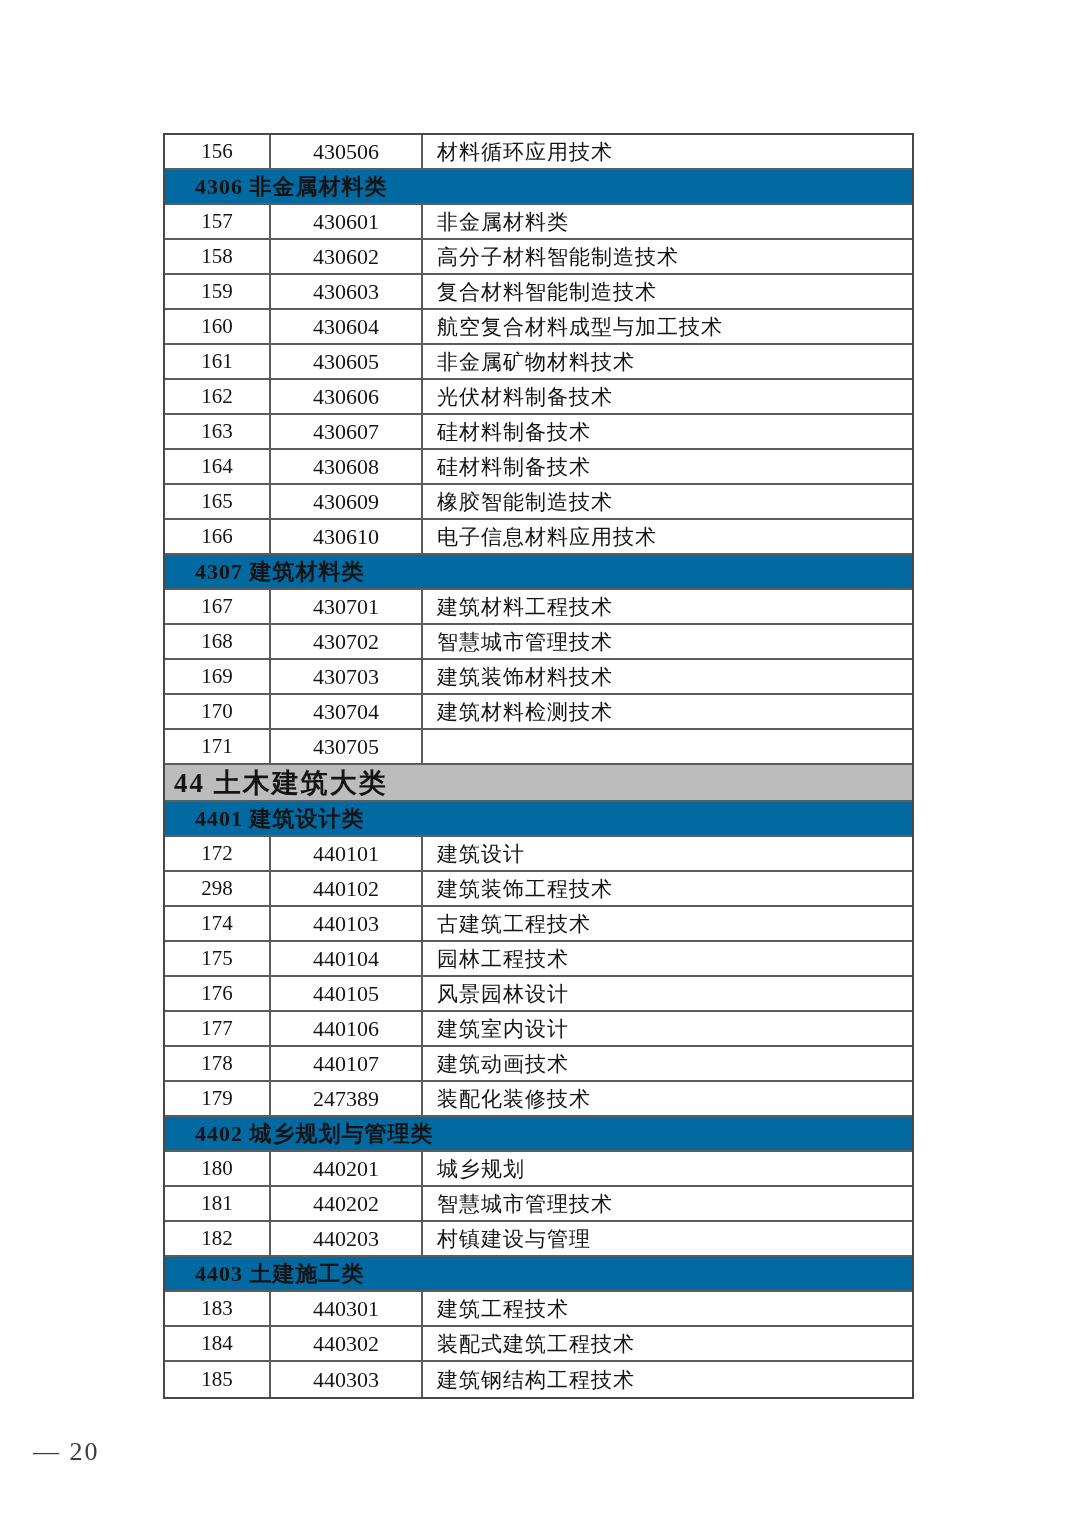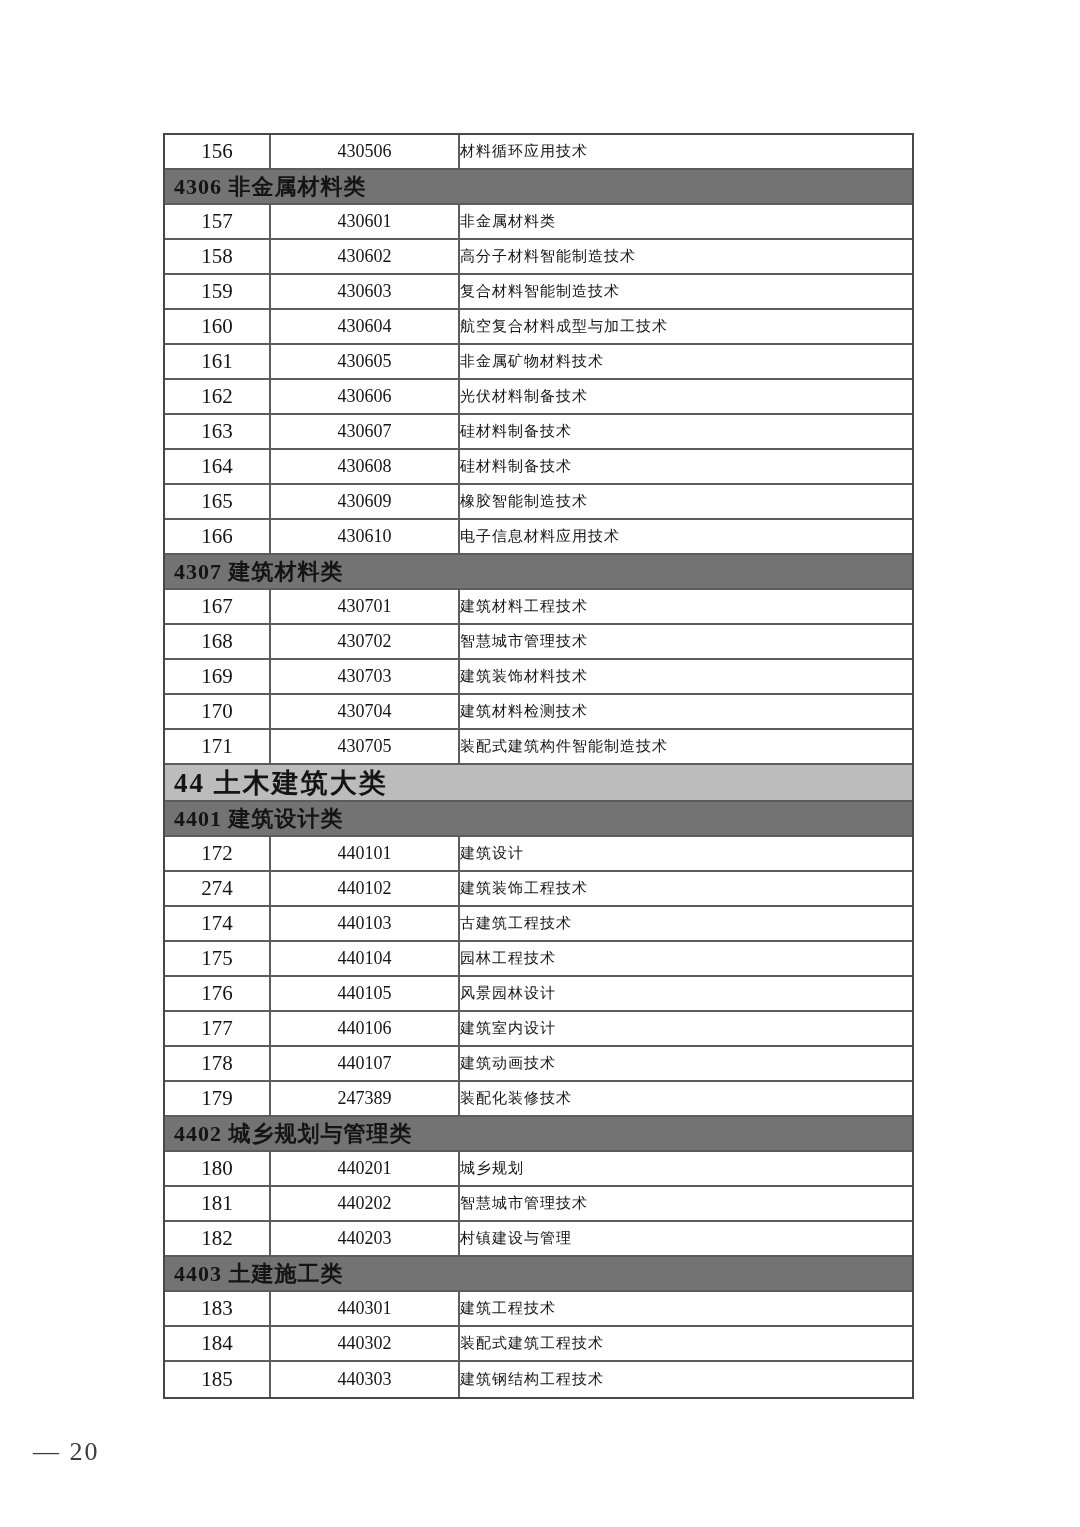--- a/index.html
+++ b/index.html
@@ -27,43 +27,44 @@
   }
   .row {
     display: flex;
     align-items: stretch;
     height: 35px;
     box-sizing: border-box;
     border-bottom: 2px solid #5c5c5c;
   }
   .row:last-child { border-bottom: none; }
   .row.major { height: 37px; background: #bcbcbc; align-items: center; }
-  .row.subheader { background: #737373; }
+  .row.subheader { background: #0369a1; padding-left: 21px; }
   .cell {
     display: flex;
     align-items: center;
     box-sizing: border-box;
     white-space: nowrap;
     overflow: hidden;
   }
   .c-no {
     width: 106px;
     justify-content: center;
     border-right: 2px solid #5c5c5c;
     font-size: 21px;
   }
   .c-code {
-    width: 189px;
+    width: 152px;
     justify-content: center;
     border-right: 2px solid #5c5c5c;
-    font-size: 18px;
+    font-size: 22px;
   }
   .c-name {
     flex: 1;
-    font-size: 15px;
+    padding-left: 14px;
+    font-size: 21px;
     letter-spacing: 1px;
   }
   .c-header {
     flex: 1;
     padding-left: 9px;
     font-weight: bold;
     font-size: 22px;
     letter-spacing: 1px;
   }
   .row.major .c-header {
@@ -164,35 +165,34 @@
         <div class="cell c-name">建筑装饰材料技术</div>
       </div>
       <div class="row data">
         <div class="cell c-no">170</div>
         <div class="cell c-code">430704</div>
         <div class="cell c-name">建筑材料检测技术</div>
       </div>
       <div class="row data">
         <div class="cell c-no">171</div>
         <div class="cell c-code">430705</div>
-        <div class="cell c-name">装配式建筑构件智能制造技术</div>
       </div>
       <div class="row major">
         <div class="cell c-header">44 土木建筑大类</div>
       </div>
       <div class="row subheader">
         <div class="cell c-header">4401 建筑设计类</div>
       </div>
       <div class="row data">
         <div class="cell c-no">172</div>
         <div class="cell c-code">440101</div>
         <div class="cell c-name">建筑设计</div>
       </div>
       <div class="row data">
-        <div class="cell c-no">274</div>
+        <div class="cell c-no">298</div>
         <div class="cell c-code">440102</div>
         <div class="cell c-name">建筑装饰工程技术</div>
       </div>
       <div class="row data">
         <div class="cell c-no">174</div>
         <div class="cell c-code">440103</div>
         <div class="cell c-name">古建筑工程技术</div>
       </div>
       <div class="row data">
         <div class="cell c-no">175</div>

